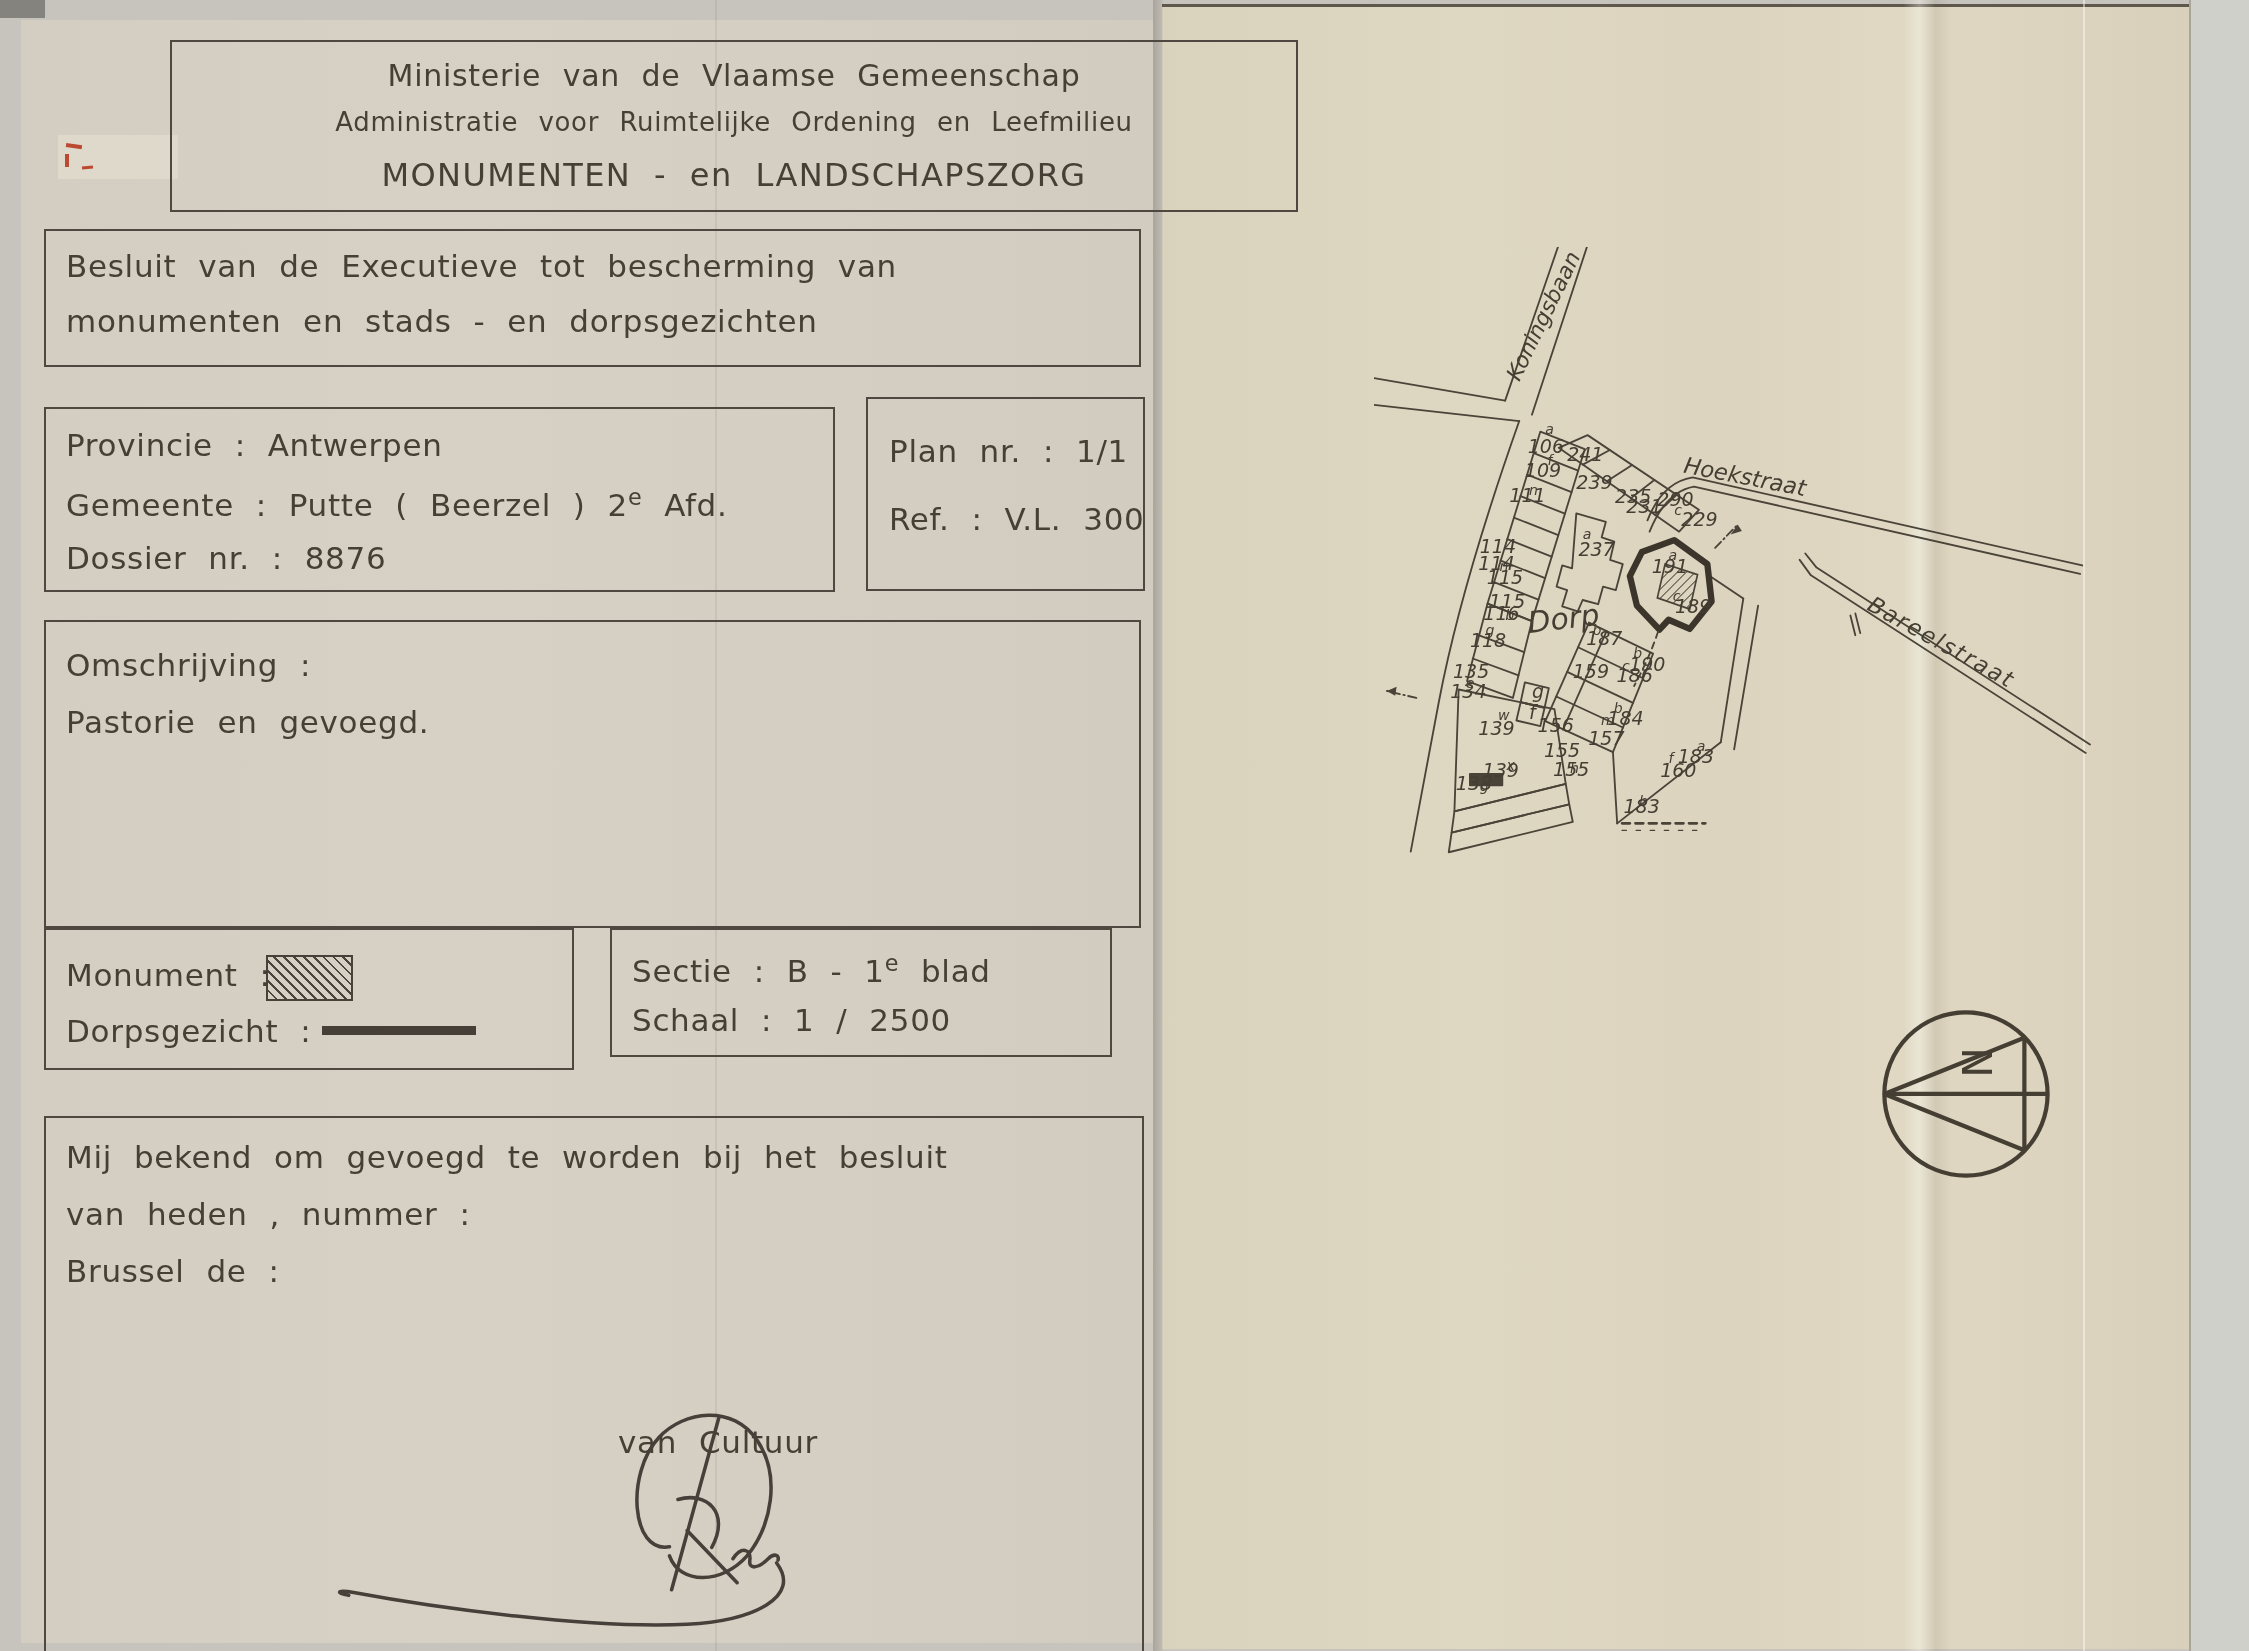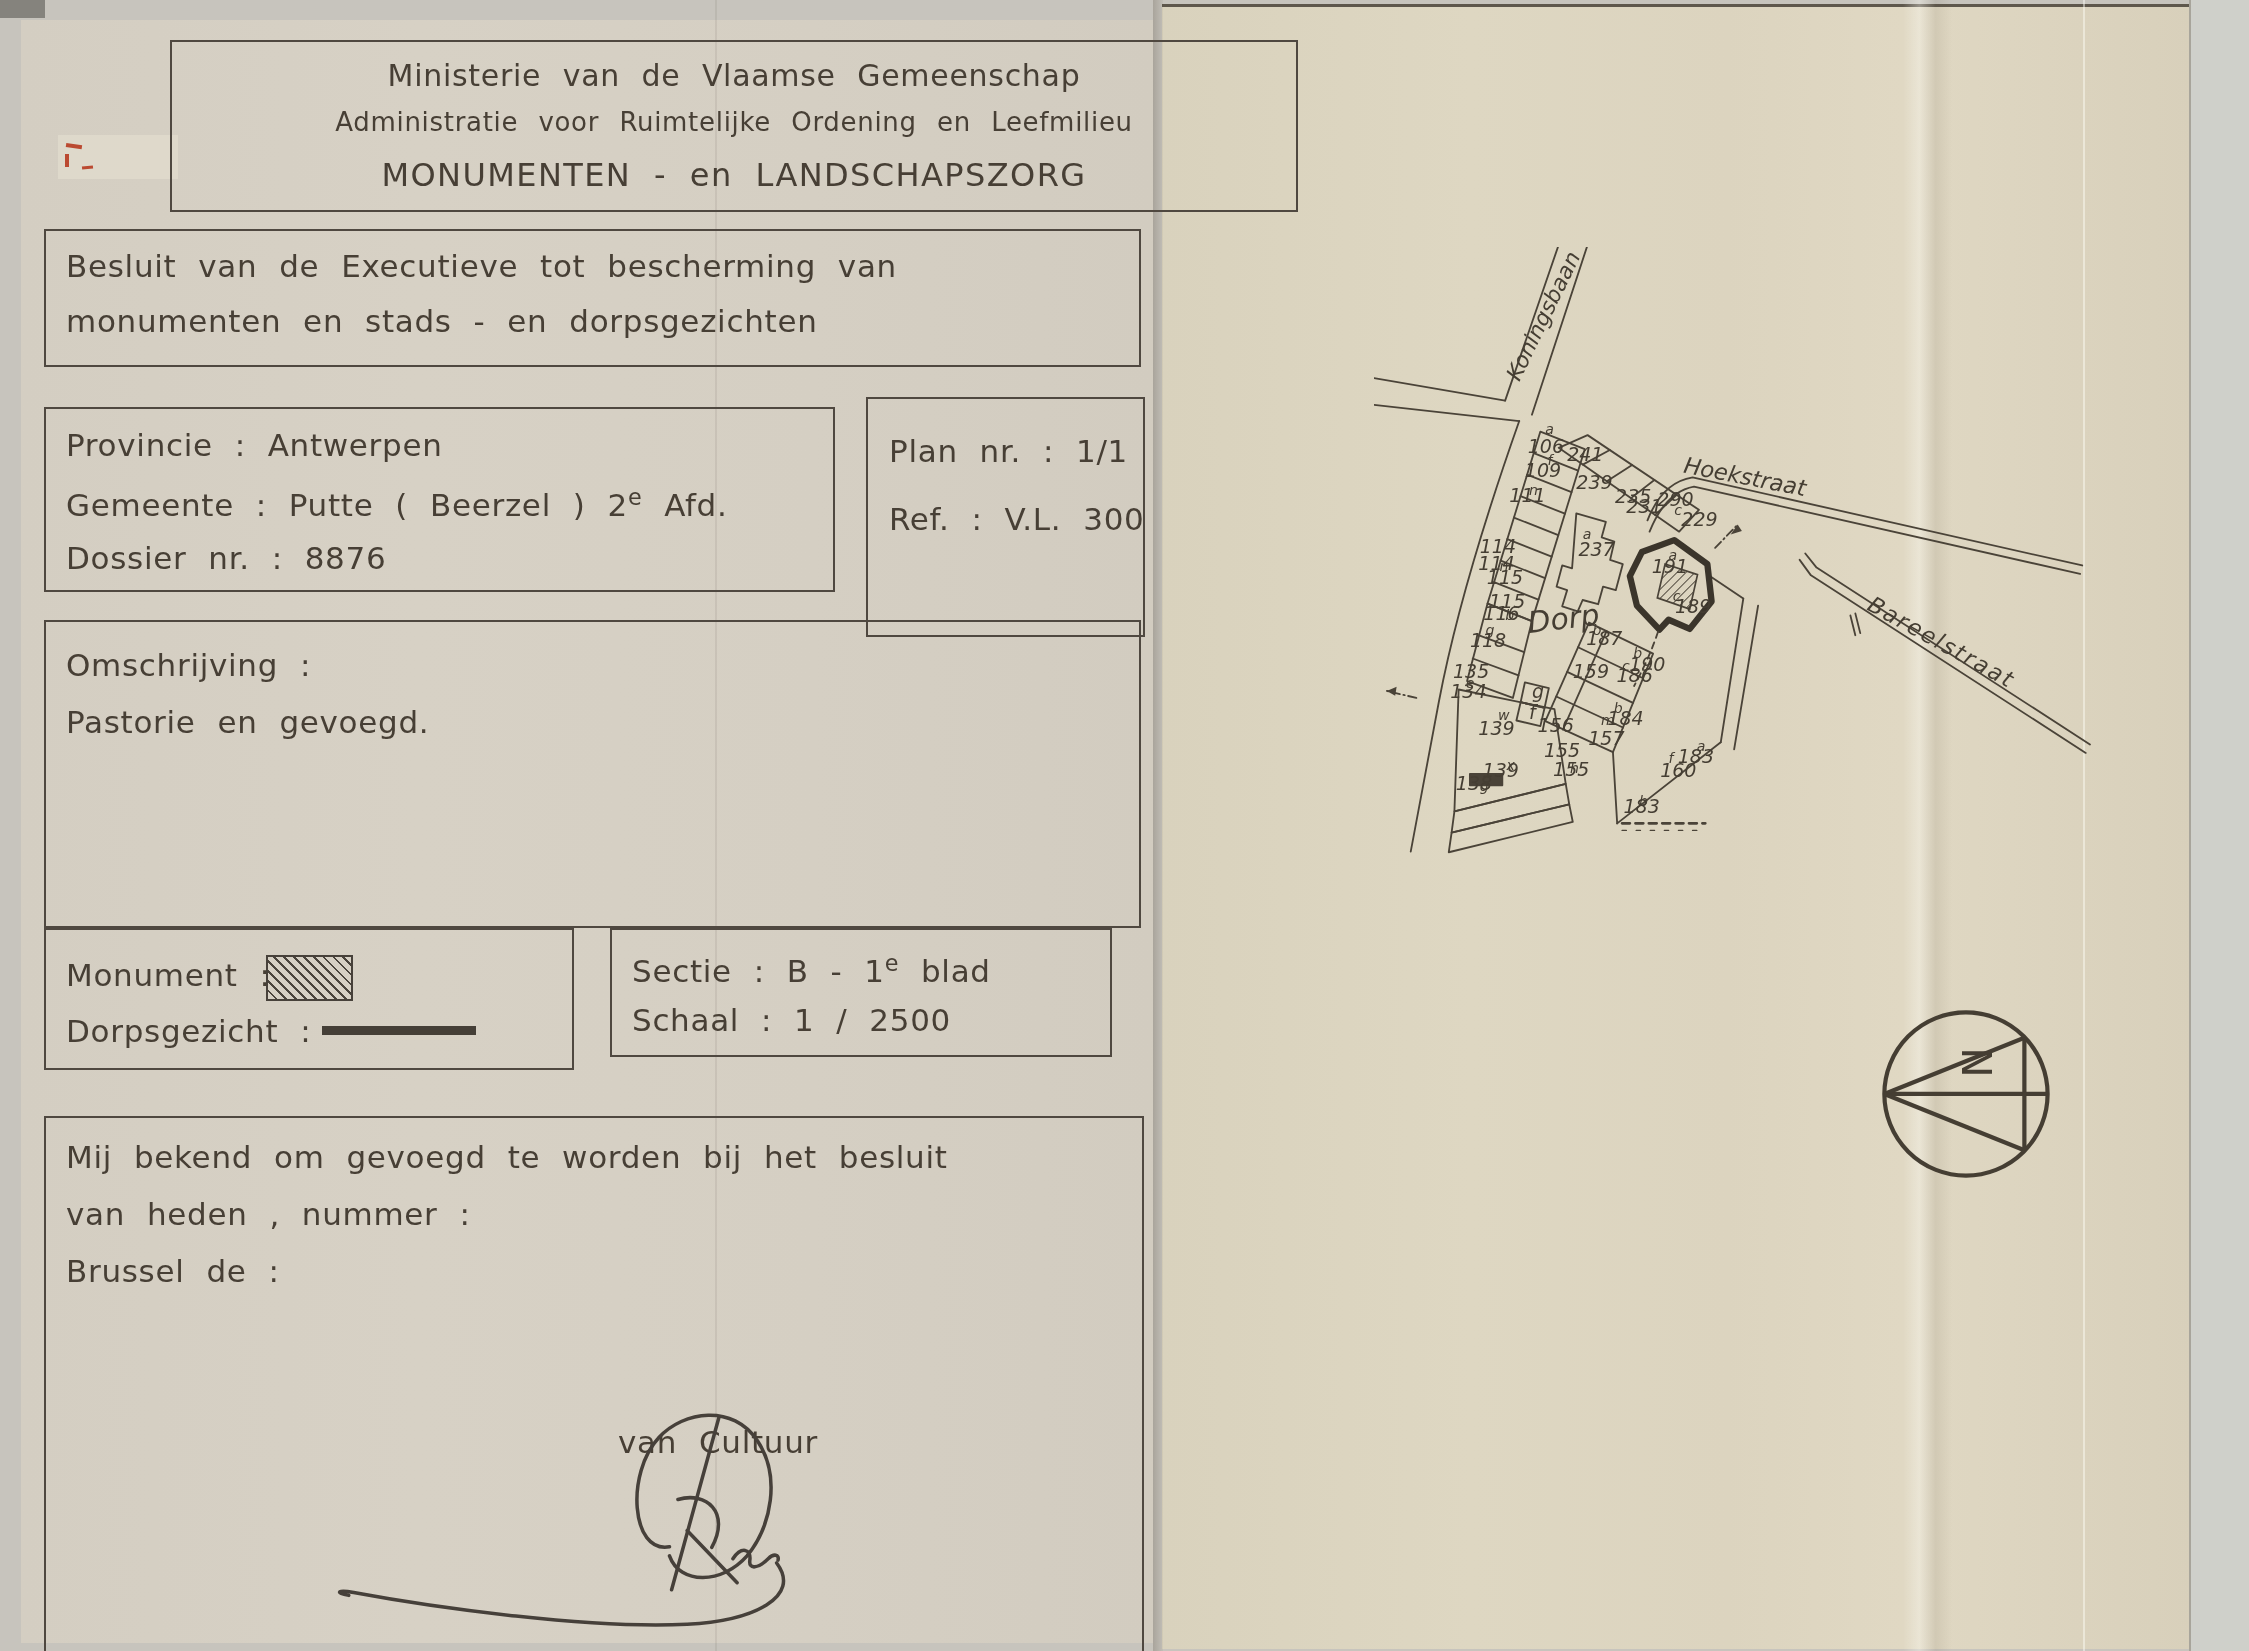--- a/index.html
+++ b/index.html
@@ -55,21 +55,21 @@
     <div class="t" style="left:20px;top:17px;">Besluit van de Executieve tot bescherming van</div>
     <div class="t" style="left:20px;top:72px;">monumenten en stads - en dorpsgezichten</div>
   </div>
 
   <div class="box" style="left:44px;top:407px;width:791px;height:185px;padding-left:6px;">
     <div class="t" style="left:20px;top:18.3px;">Provincie : Antwerpen</div>
     <div class="t" style="left:20px;top:75px;"><span>Gemeente : Putte ( Beerzel ) 2</span><sup>e</sup><span> Afd.</span></div>
     <div class="t" style="left:20px;top:131px;">Dossier nr. : 8876</div>
   </div>
 
-  <div class="box" style="left:866px;top:397px;width:279px;height:240px;text-decoration:underline;">
+  <div class="box" style="left:866px;top:397px;width:279px;height:194px;text-decoration:underline;">
     <div class="t" style="left:21px;top:34px;">Plan nr. : 1/1</div>
     <div class="t" style="left:21px;top:102px;">Ref. : V.L. 300</div>
   </div>
 
   <div class="box" style="left:44px;top:620px;width:1097px;height:308px;">
     <div class="t" style="left:20px;top:25px;">Omschrijving :</div>
     <div class="t" style="left:20px;top:82px;">Pastorie en gevoegd.</div>
   </div>
 
   <div class="box" style="left:44px;top:928px;width:530px;height:142px;">

